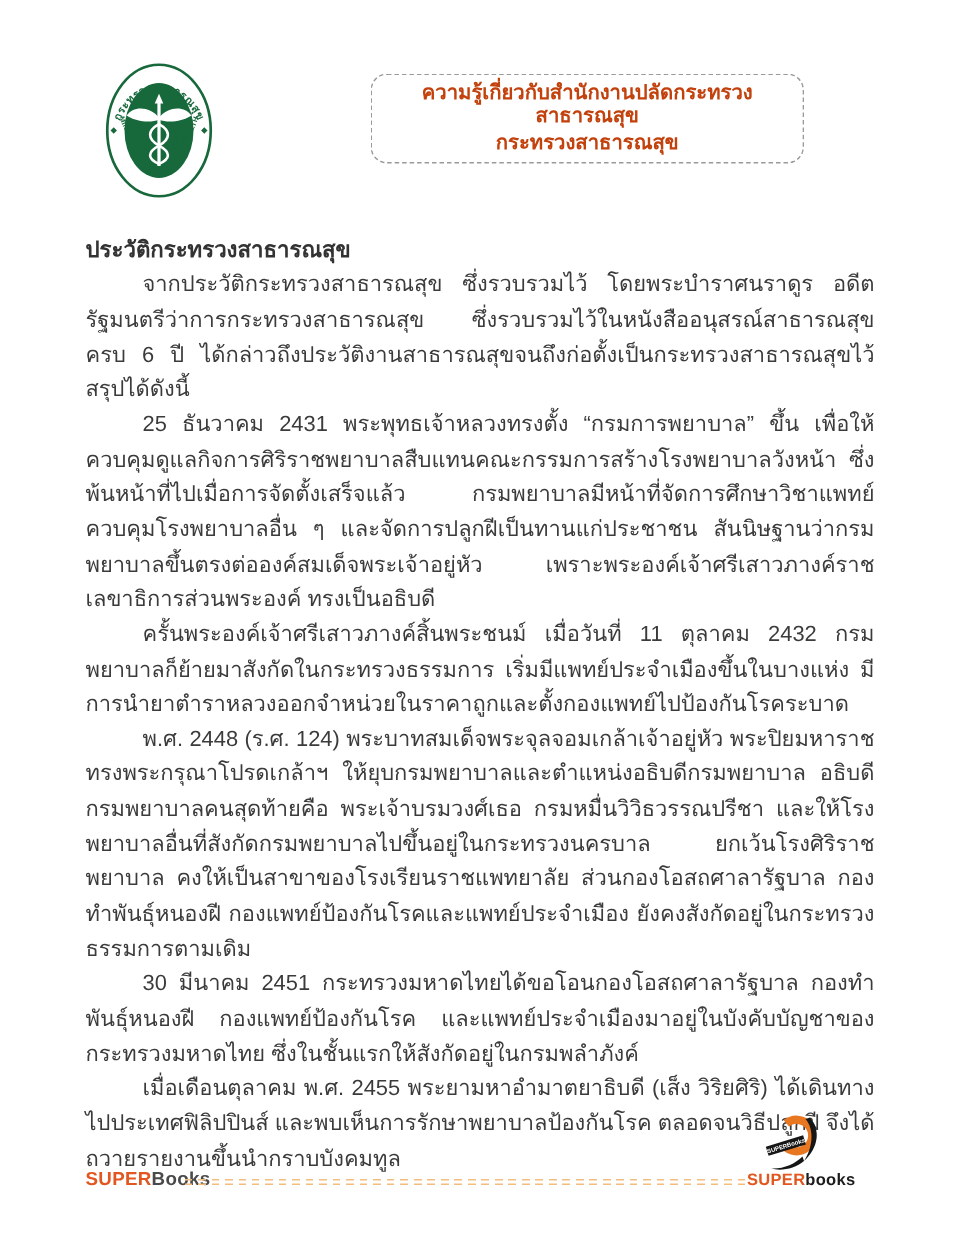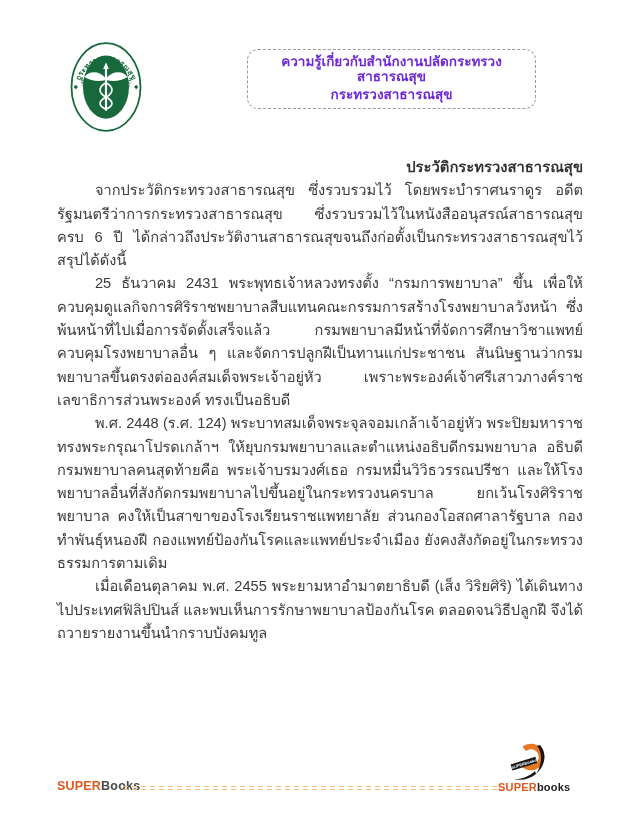--- a/index.html
+++ b/index.html
@@ -18,27 +18,27 @@
     color:var(--text);
   }
   
   .moph-logo{position:absolute;left:70px;top:41px;width:72px;height:92px;}
   .title-box{
     position:absolute;left:247px;top:49px;width:289px;height:60px;
     border:1px dashed #9a9a9a;border-radius:11px;
     display:flex;flex-direction:column;justify-content:space-evenly;align-items:center;
     box-sizing:border-box;padding:2px 8px;
   }
-  .title-line{font-size:13.5px;font-weight:bold;color:#6d28d9;text-align:center;line-height:1.1;}
+  .title-line{font-size:13.5px;font-weight:bold;color:#c2410c;text-align:center;line-height:1.1;}
   
   .content{
     position:absolute;left:57px;top:156px;width:526px;
     font-size:14.6px;line-height:23.3px;text-align:justify;color:var(--text);
   }
-  .content h1{font-size:14.8px;font-weight:bold;margin:0;text-align:right;color:#333333;}
+  .content h1{font-size:14.8px;font-weight:bold;margin:0;text-align:left;color:#333333;}
   .content p{margin:0;text-indent:38px;}
   
   .footer-brand{position:absolute;left:57px;top:779px;font-size:12.5px;font-weight:bold;letter-spacing:.2px;}
   .footer-brand .super{color:var(--brand-orange);}
   .footer-brand .books{color:#4a4a4a;}
   .footer-dashes{
     position:absolute;left:123px;top:786px;width:379px;height:4px;
     background-image:
       repeating-linear-gradient(90deg,var(--dash-orange) 0 5px,transparent 5px 9px),
       repeating-linear-gradient(90deg,var(--dash-orange) 0 5px,transparent 5px 9px);
@@ -86,21 +86,23 @@
 
   <div class="title-box">
     <div class="title-line">ความรู้เกี่ยวกับสำนักงานปลัดกระทรวงสาธารณสุข</div>
     <div class="title-line">กระทรวงสาธารณสุข</div>
   </div>
 
   <div class="content">
     <h1>ประวัติกระทรวงสาธารณสุข</h1>
     <p>จากประวัติกระทรวงสาธารณสุข ซึ่งรวบรวมไว้ โดยพระบำราศนราดูร อดีตรัฐมนตรีว่าการกระทรวงสาธารณสุข ซึ่งรวบรวมไว้ในหนังสืออนุสรณ์สาธารณสุข ครบ 6 ปี ได้กล่าวถึงประวัติงานสาธารณสุขจนถึงก่อตั้งเป็นกระทรวงสาธารณสุขไว้ สรุปได้ดังนี้</p>
     <p>25 ธันวาคม 2431 พระพุทธเจ้าหลวงทรงตั้ง “กรมการพยาบาล” ขึ้น เพื่อให้ควบคุมดูแลกิจการศิริราชพยาบาลสืบแทนคณะกรรมการสร้างโรงพยาบาลวังหน้า ซึ่งพ้นหน้าที่ไปเมื่อการจัดตั้งเสร็จแล้ว กรมพยาบาลมีหน้าที่จัดการศึกษาวิชาแพทย์ ควบคุมโรงพยาบาลอื่น ๆ และจัดการปลูกฝีเป็นทานแก่ประชาชน สันนิษฐานว่ากรมพยาบาลขึ้นตรงต่อองค์สมเด็จพระเจ้าอยู่หัว เพราะพระองค์เจ้าศรีเสาวภางค์ราชเลขาธิการส่วนพระองค์ ทรงเป็นอธิบดี</p>
+    <p>ครั้นพระองค์เจ้าศรีเสาวภางค์สิ้นพระชนม์ เมื่อวันที่ 11 ตุลาคม 2432 กรมพยาบาลก็ย้ายมาสังกัดในกระทรวงธรรมการ เริ่มมีแพทย์ประจำเมืองขึ้นในบางแห่ง มีการนำยาตำราหลวงออกจำหน่วยในราคาถูกและตั้งกองแพทย์ไปป้องกันโรคระบาด</p>
     <p>พ.ศ. 2448 (ร.ศ. 124) พระบาทสมเด็จพระจุลจอมเกล้าเจ้าอยู่หัว พระปิยมหาราช ทรงพระกรุณาโปรดเกล้าฯ ให้ยุบกรมพยาบาลและตำแหน่งอธิบดีกรมพยาบาล อธิบดีกรมพยาบาลคนสุดท้ายคือ พระเจ้าบรมวงศ์เธอ กรมหมื่นวิวิธวรรณปรีชา และให้โรงพยาบาลอื่นที่สังกัดกรมพยาบาลไปขึ้นอยู่ในกระทรวงนครบาล ยกเว้นโรงศิริราชพยาบาล คงให้เป็นสาขาของโรงเรียนราชแพทยาลัย ส่วนกองโอสถศาลารัฐบาล กองทำพันธุ์หนองฝี กองแพทย์ป้องกันโรคและแพทย์ประจำเมือง ยังคงสังกัดอยู่ในกระทรวงธรรมการตามเดิม</p>
+    <p>30 มีนาคม 2451 กระทรวงมหาดไทยได้ขอโอนกองโอสถศาลารัฐบาล กองทำพันธุ์หนองฝี กองแพทย์ป้องกันโรค และแพทย์ประจำเมืองมาอยู่ในบังคับบัญชาของกระทรวงมหาดไทย ซึ่งในชั้นแรกให้สังกัดอยู่ในกรมพลำภังค์</p>
     <p>เมื่อเดือนตุลาคม พ.ศ. 2455 พระยามหาอำมาตยาธิบดี (เส็ง วิริยศิริ) ได้เดินทางไปประเทศฟิลิปปินส์ และพบเห็นการรักษาพยาบาลป้องกันโรค ตลอดจนวิธีปลูกฝี จึงได้ถวายรายงานขึ้นนำกราบบังคมทูล</p>
   </div>
 
   <div class="footer-brand"><span class="super">SUPER</span><span class="books">Books</span></div>
 
   <div class="footer-dashes"></div>
 
   <svg class="footer-logo" viewBox="0 0 46 40" xmlns="http://www.w3.org/2000/svg">
     <circle cx="22" cy="15" r="10.5" fill="none" stroke="#e87722" stroke-width="5.5" stroke-dasharray="50 16" transform="rotate(-130 22 15)"></circle>
     <path d="M31,3 C38,11 37,23 27,32 C33,23 34,11 28,4 Z" fill="#161616"></path>

